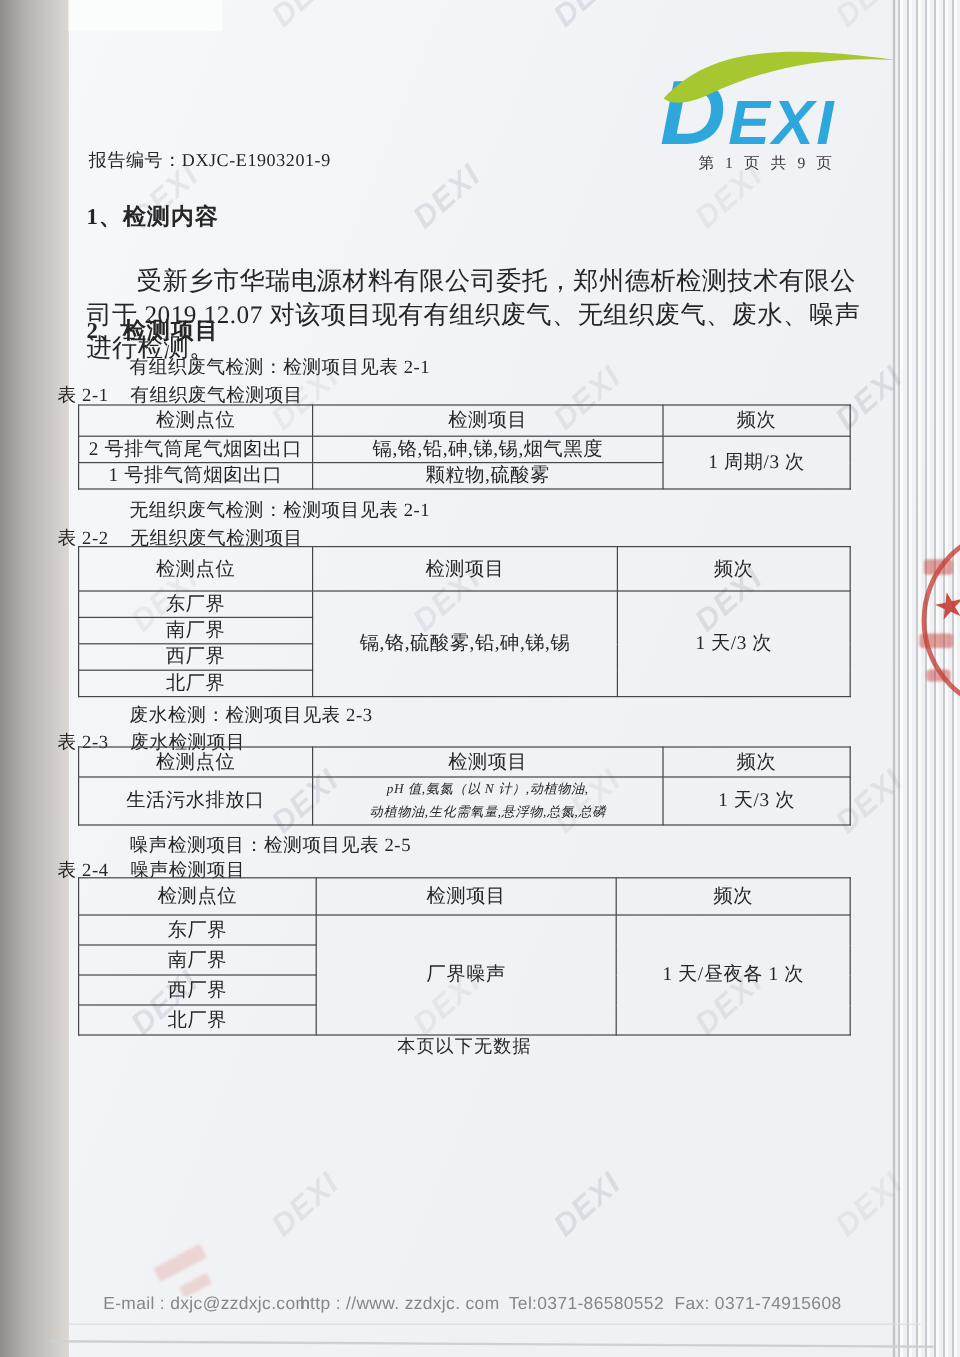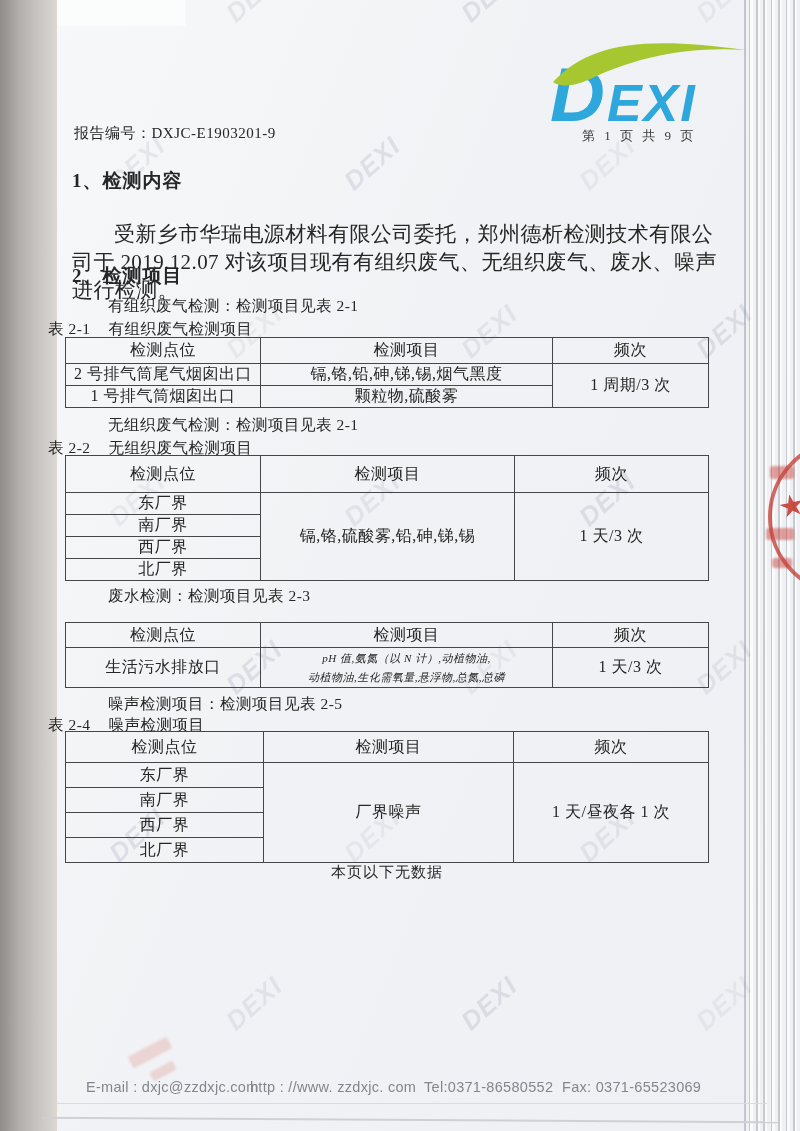--- a/index.html
+++ b/index.html
@@ -186,20 +186,23 @@
         <tr style="height:21px">
             <td>西厂界</td>
           </tr>
         <tr style="height:21px">
             <td>北厂界</td>
           </tr>
       </tbody>
     </table>
 
     <div class="intro" style="top:586px">废水检测：检测项目见表 2-3</div>
+    <div class="caption" style="top:608px">
+      <span>表 2-3</span><span class="cap-title">废水检测项目</span>
+    </div>
     <table style="top:622px">
       <colgroup>
           <col style="width:195px">
           <col style="width:292px">
           <col>
         </colgroup>
       <tbody>
         <tr style="height:25px">
           <td>检测点位</td>
           <td>检测项目</td>
@@ -247,21 +250,21 @@
             <td>北厂界</td>
           </tr>
       </tbody>
     </table>
 
     <div class="note">本页以下无数据</div>
 
     <span id="f-email" class="footer-item">E-mail : dxjc@zzdxjc.com</span>
     <span id="f-web" class="footer-item">http : //www. zzdxjc. com</span>
     <span id="f-tel" class="footer-item">Tel:0371-86580552</span>
-    <span id="f-fax" class="footer-item">Fax: 0371-65523069</span>
+    <span id="f-fax" class="footer-item">Fax: 0371-74915608</span>
   </div>
 
   <div class="stamp">
     <div class="stamp-circle"></div>
     <div class="stamp-star">★</div>
     <div class="stamp-blob sb1"></div>
     <div class="stamp-blob sb2"></div>
     <div class="stamp-blob sb3"></div>
   </div>
   <div class="red-faint rf1"></div>

